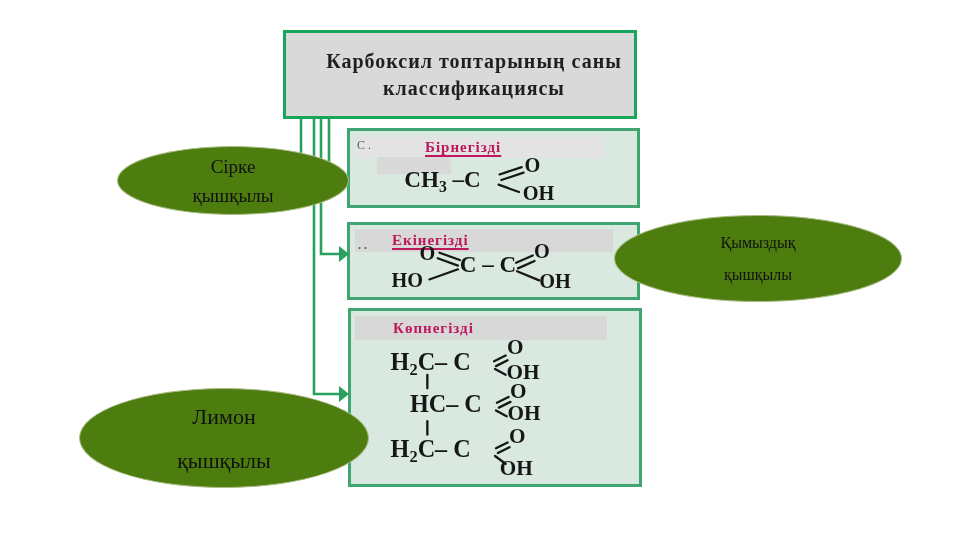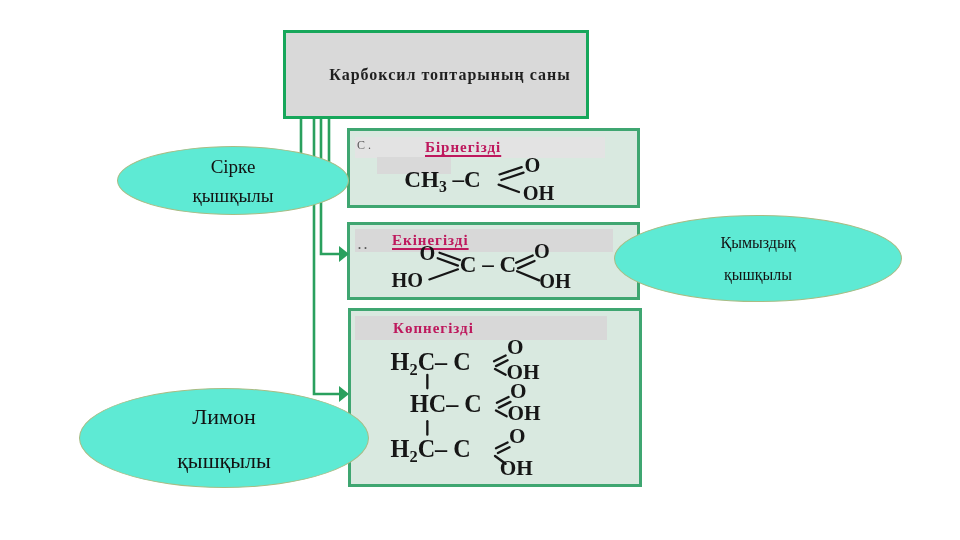--- a/index.html
+++ b/index.html
@@ -2,25 +2,25 @@
 <html style="--title-border: #17a75b; --title-fill: #d9d9d9; --box-border: #3fa671; --box-fill: #d9e9e0; --connector: #2aa05e; --oval-border: #a9bc84; --strip: #d8d8d8; --text: #1c1c1c;"><head>
 <meta charset="utf-8">
 <style>
   html,body{margin:0;padding:0;}
   body{
     width:960px;height:540px;position:relative;overflow:hidden;
     background:#ffffff;font-family:"Liberation Serif",serif;
   }
   
   .titlebox{
-    position:absolute;left:283px;top:30px;width:306px;height:89px;
+    position:absolute;left:283px;top:30px;width:354px;height:89px;
     box-sizing:border-box;background:var(--title-fill,#d9d9d9);
     border:3px solid var(--title-border,#17a75b);
     display:flex;flex-direction:column;justify-content:center;
-    text-align:center;font-weight:bold;font-size:16px;line-height:27px;
+    text-align:center;font-weight:bold;font-size:20px;line-height:27px;
     letter-spacing:1px;color:#1f1f1f;z-index:2;padding-left:28px;
   }
   
   .gbox{
     position:absolute;box-sizing:border-box;z-index:2;
     background:var(--box-fill,#d9e9e0);
     border:3px solid var(--box-border,#3fa671);
   }
   #box-mono{left:347px;top:128px;width:293px;height:80px;}
   #box-di  {left:347px;top:222px;width:293px;height:78px;}
@@ -36,21 +36,21 @@
   .fml-svg{position:absolute;left:0;top:0;width:100%;height:100%;overflow:visible;}
   text.fml{font-family:"Liberation Serif",serif;font-weight:700;font-size:25px;fill:#161616;}
   text.fsm{font-family:"Liberation Serif",serif;font-weight:700;font-size:22px;fill:#161616;}
   .bond{stroke:#161616;stroke-width:2.4;stroke-linecap:round;fill:none;}
   
   #connectors{position:absolute;left:0;top:0;z-index:4;pointer-events:none;}
   .conn{stroke:var(--connector,#2aa05e);stroke-width:2.6;fill:none;}
   .arrow{fill:var(--connector,#2aa05e);stroke:none;}
   
   .oval{
-    position:absolute;background:#5eead4;z-index:5;
+    position:absolute;background:#4d7c0f;z-index:5;
     border:1.5px solid var(--oval-border,#a9bc84);border-radius:50%;
     display:flex;flex-direction:column;align-items:center;justify-content:center;
     text-align:center;color:#121212;
   }
   #oval-acetic{left:117px;top:146px;width:230px;height:67px;font-size:19px;line-height:29px;}
   #oval-oxalic{left:614px;top:215px;width:286px;height:85px;font-size:16px;line-height:32px;}
   #oval-citric{left:79px;top:388px;width:288px;height:98px;font-size:22px;line-height:37px;gap:7px;}
 </style>
 </head>
 <body>
@@ -60,20 +60,21 @@
   <path class="conn" d="M314,119 V394 H340"></path>
   <path class="conn" d="M321,119 V254 H340"></path>
   <path class="conn" d="M329,119 V180 H341"></path>
   <path class="arrow" d="M340,172 L350,180 L340,188 Z"></path>
   <path class="arrow" d="M339,246 L349,254 L339,262 Z"></path>
   <path class="arrow" d="M339,386 L349,394 L339,402 Z"></path>
 </svg>
 
 <div class="titlebox">
   <div>Карбоксил топтарының саны</div>
+  <div>классификациясы</div>
 </div>
 
 <div class="gbox" id="box-mono">
   <div class="strip" style="left:5px;top:6px;width:250px;height:21px;background:#e3e3e3;"></div>
   <div class="strip" style="left:27px;top:26px;width:74px;height:17px;background:#d9d9d9;"></div>
   <div class="remnant" style="left:7px;top:8px;">С .</div>
   <div class="box-label u" style="left:75px;top:6px;">Бірнегізді</div>
   <svg class="fml-svg" viewBox="0 0 293 80">
     <text class="fml" x="50" y="61"><tspan>CH</tspan><tspan dy="5" font-size="17">3</tspan><tspan dy="-5"> –C</tspan></text>
     <line class="bond" x1="153" y1="47" x2="177" y2="39"></line>

